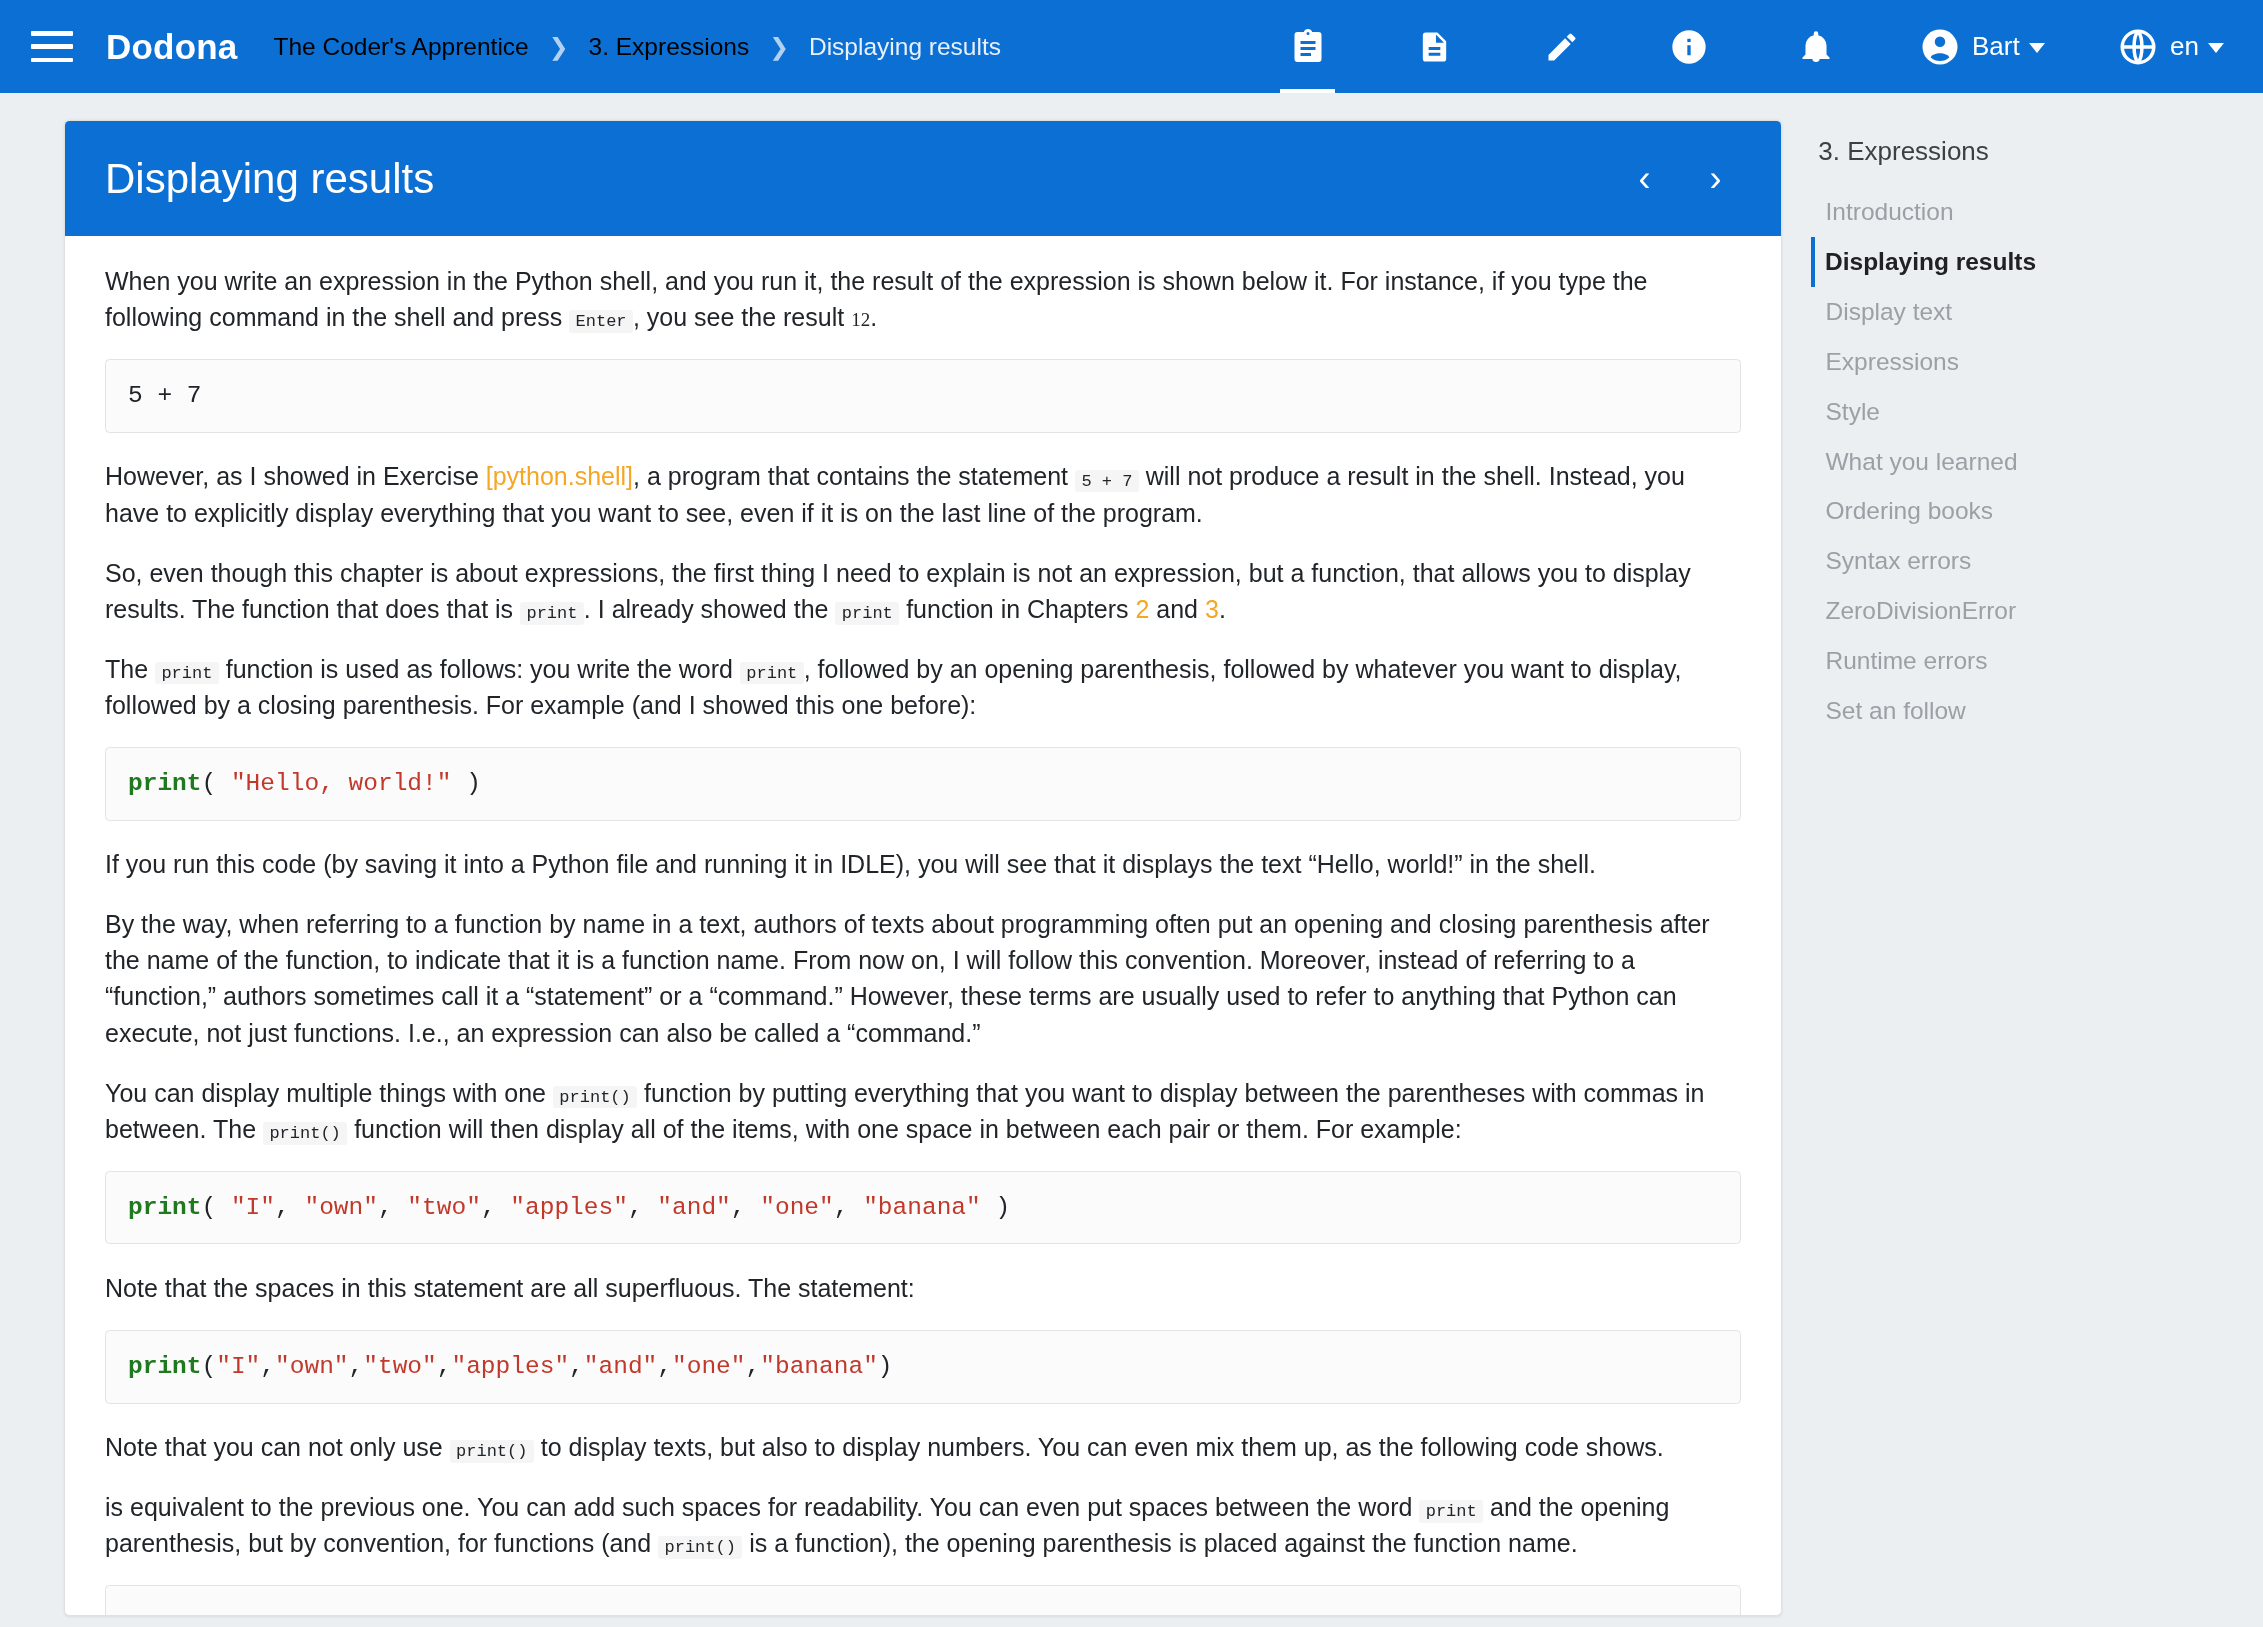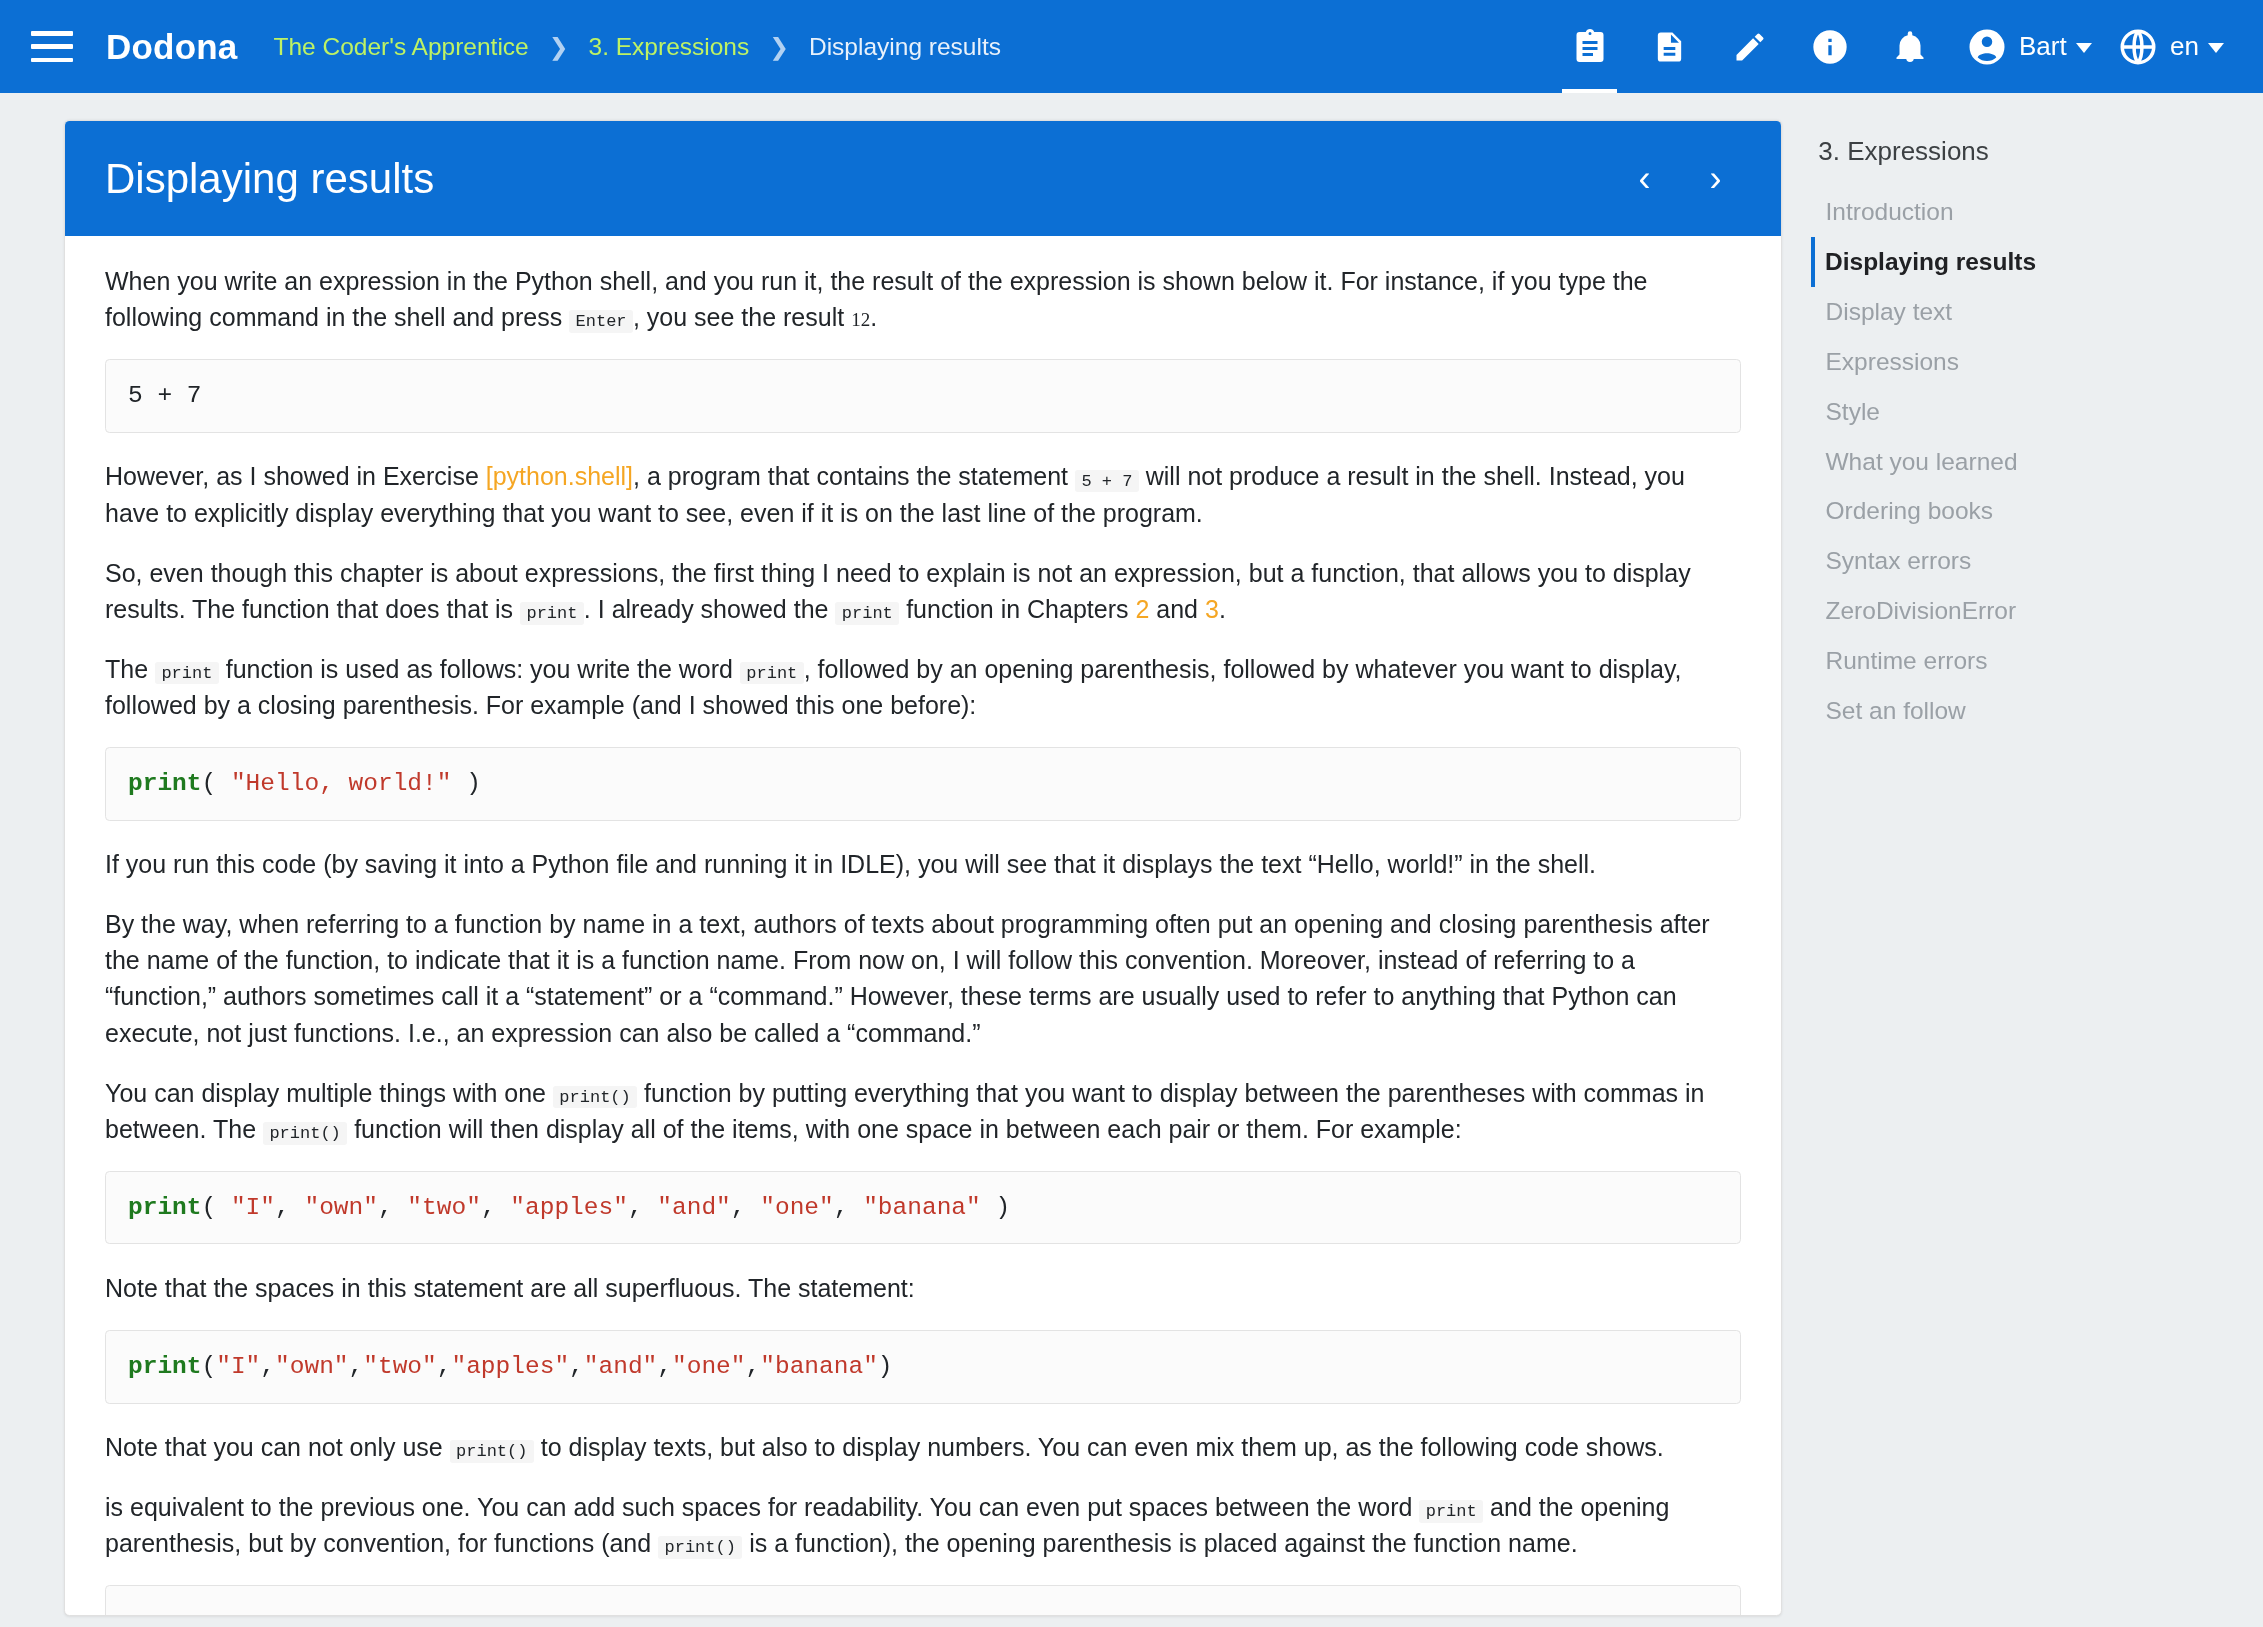--- a/index.html
+++ b/index.html
@@ -35,38 +35,39 @@
   .brand {
     font-size: 35px;
     font-weight: bold;
     letter-spacing: 0.2px;
     margin-right: 36px;
     color: #fff;
     text-decoration: none;
   }
   .breadcrumb { display: flex; align-items: center; font-size: 24.5px; }
   .breadcrumb a, .breadcrumb span.crumb {
-    color: #bef264;
+    color: #000000;
     text-decoration: none;
     opacity: 1;
     white-space: nowrap;
   }
   .breadcrumb .sep {
     margin: 0 20px;
     font-size: 23.6px;
     color: #cfe3f8;
     opacity: 0.85;
   }
   .breadcrumb .crumb.current { color: #e8f1fb; }
 
   .navbar-right {
     margin-left: auto;
     display: flex;
     align-items: center;
     height: 100%;
+    gap: 47px;
   }
   .nav-icon {
     width: 80px;
     height: 100%;
     display: flex;
     align-items: center;
     justify-content: center;
     position: relative;
     cursor: pointer;
   }

